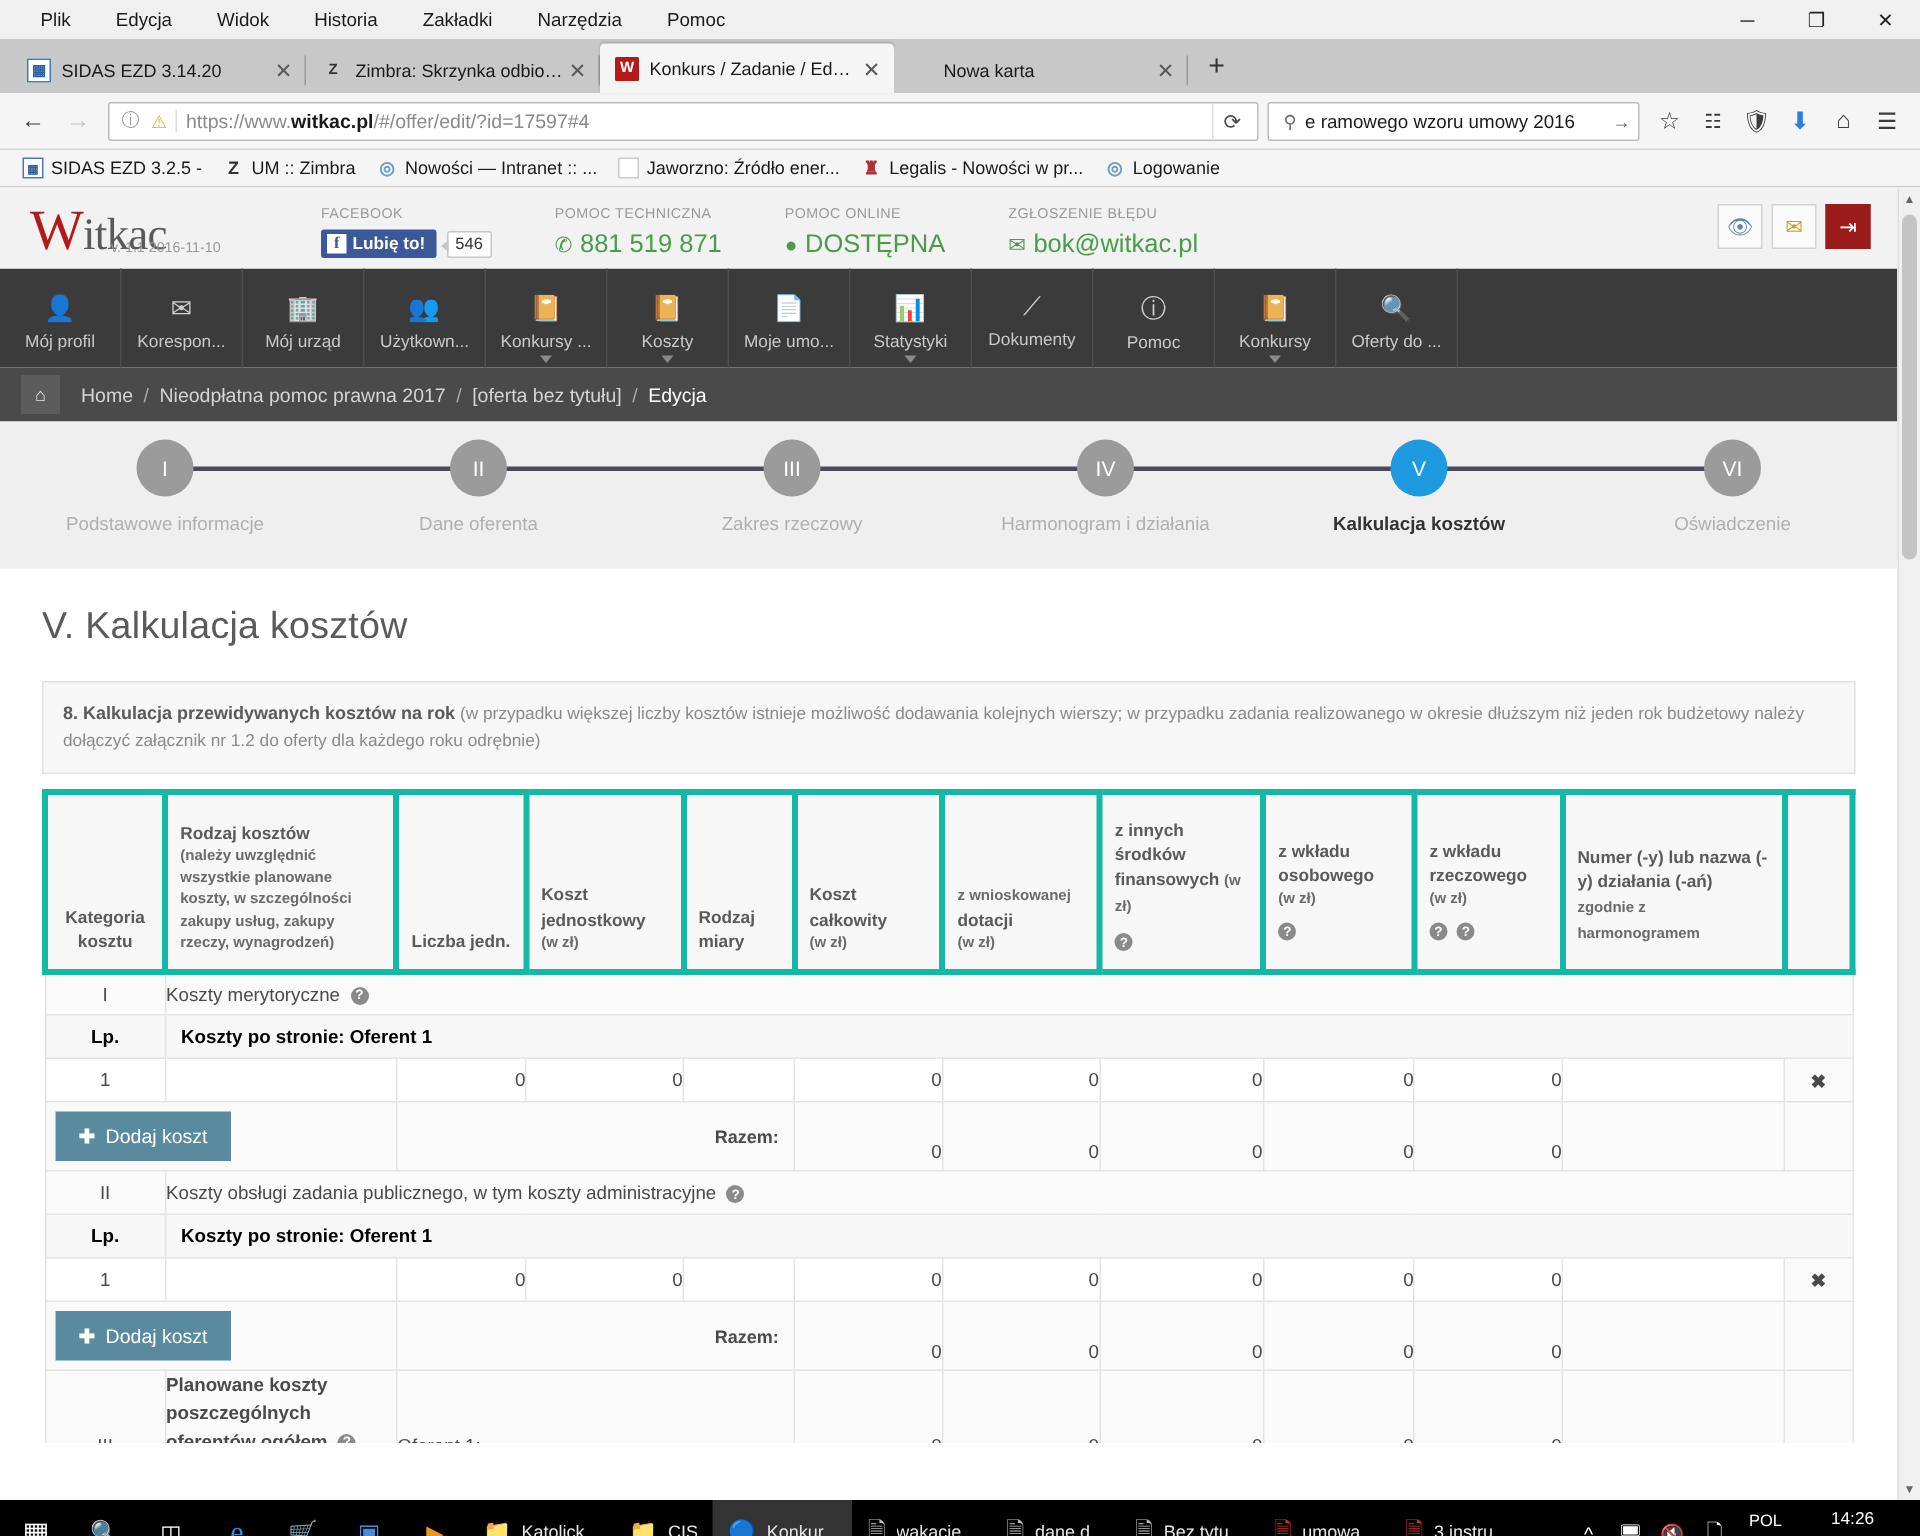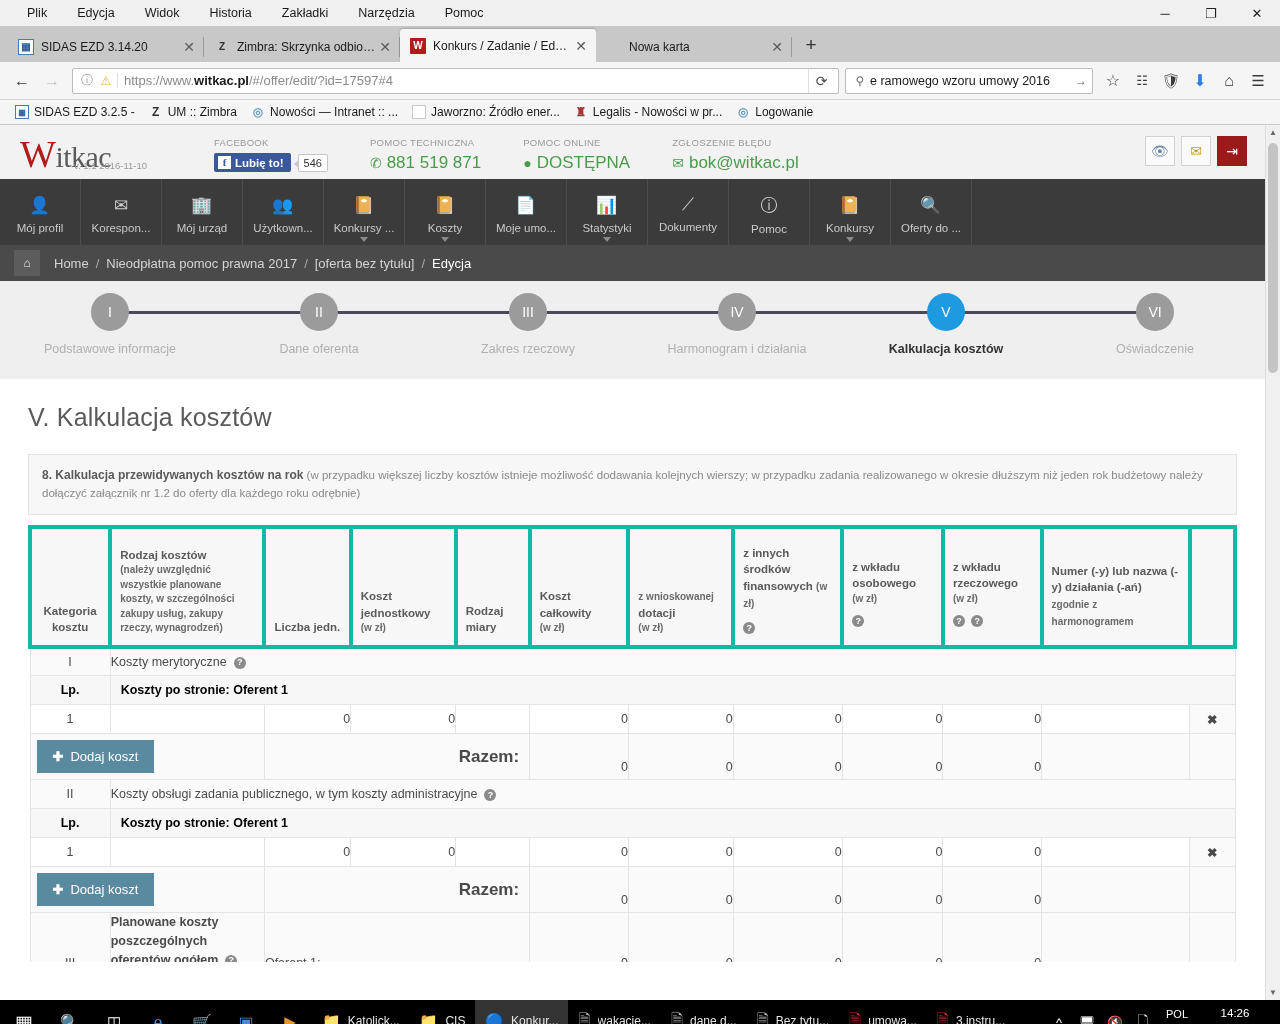--- a/index.html
+++ b/index.html
@@ -340,21 +340,21 @@
   td.cellinput { background: #fff; }
   td.num {
     text-align: right; padding-right: 11px; background: #fff;
     font-size: 12.5px; color: #4a4a4a;
   }
   td.rowidx { text-align: center; background: #fff; }
   td.delcell { text-align: center; background: #fafafa; color: #a8c4e0; font-size: 13px; font-weight: bold; }
   tr.razem td { background: #fafafa; height: 44px; }
   tr.razem td.razemlbl {
     text-align: right; padding-right: 10px;
-    font-weight: bold; font-size: 17px; color: #4a4a4a;
+    font-weight: bold; font-size: 12px; color: #4a4a4a;
   }
   tr.razem td.num { background: #fafafa; vertical-align: bottom; padding-bottom: 5px; }
   .addbtn {
     display: inline-flex; align-items: center; gap: 7px;
     background: #5a8aa0; color: #fff;
     font-size: 13px; padding: 9px 16px;
     border: none; margin: 6px 0 6px 6px;
   }
   .addbtn .plus { font-size: 13px; font-weight: bold; }
   tr.sumrow td { background: #fafafa; height: 62px; vertical-align: bottom; padding-bottom: 8px; }

